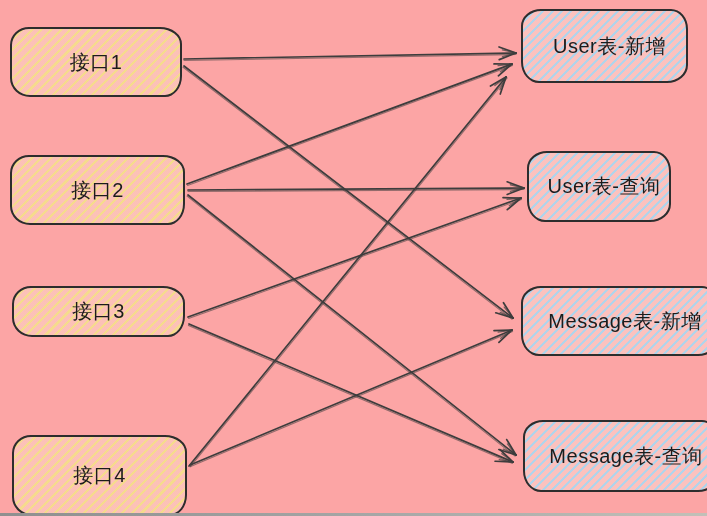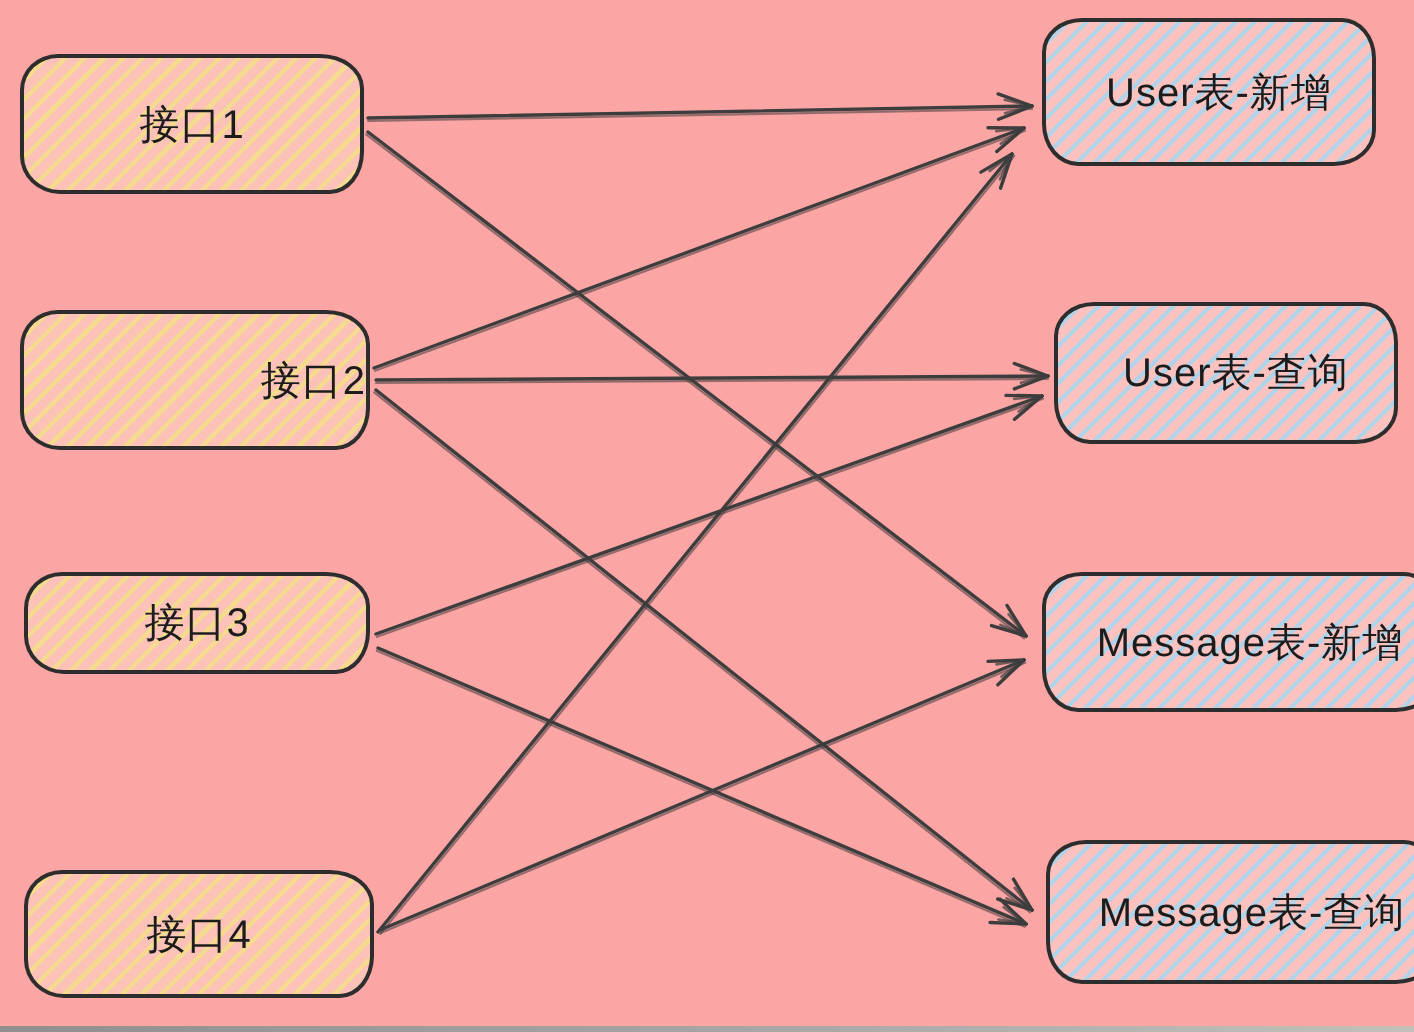--- a/index.html
+++ b/index.html
@@ -131,33 +131,33 @@
         <line x1="512" y1="330" x2="498.91573767130484" y2="342.36131381827545" stroke="#3d3d3d" stroke-width="1.7" stroke-opacity="1" stroke-linecap="round"></line>
         <line x1="512" y1="330" x2="494.01231576250456" y2="330.6657445246926" stroke="#3d3d3d" stroke-width="1.7" stroke-opacity="1" stroke-linecap="round"></line>
         <line x1="512" y1="330" x2="500.7455798254245" y2="338.3269458106864" stroke="#3d3d3d" stroke-width="1.3" stroke-opacity="0.7" stroke-linecap="round"></line>
         <line x1="512" y1="330" x2="498.17217627508944" y2="332.1889017869242" stroke="#3d3d3d" stroke-width="1.3" stroke-opacity="0.7" stroke-linecap="round"></line>
       </g>
     </svg>
   <div id="nodes">
       <div class="node interface" style="left: 10px; top: 27px; width: 172px; height: 70px;">
         <span class="node-label">接口1</span>
       </div>
-      <div class="node interface" style="left: 10px; top: 155px; width: 175px; height: 70px; justify-content: flex-end;">
+      <div class="node interface" style="left: 10px; top: 155px; width: 175px; height: 70px;">
         <span class="node-label">接口2</span>
       </div>
       <div class="node interface" style="left: 12px; top: 286px; width: 173px; height: 51px;">
         <span class="node-label">接口3</span>
       </div>
-      <div class="node interface" style="left: 12px; top: 435px; width: 175px; height: 64px;">
+      <div class="node interface" style="left: 12px; top: 435px; width: 175px; height: 81px;">
         <span class="node-label">接口4</span>
       </div>
       <div class="node table" style="left: 521px; top: 9px; width: 167px; height: 74px;">
         <span class="node-label">User表-新增</span>
       </div>
-      <div class="node table" style="left: 527px; top: 151px; width: 172px; height: 71px;">
+      <div class="node table" style="left: 527px; top: 151px; width: 144px; height: 71px;">
         <span class="node-label">User表-查询</span>
       </div>
       <div class="node table" style="left: 521px; top: 286px; width: 198px; height: 70px;">
         <span class="node-label">Message表-新增</span>
       </div>
       <div class="node table" style="left: 523px; top: 420px; width: 196px; height: 72px;">
         <span class="node-label">Message表-查询</span>
       </div>
     </div>
   <div id="bottom-edge"></div>

